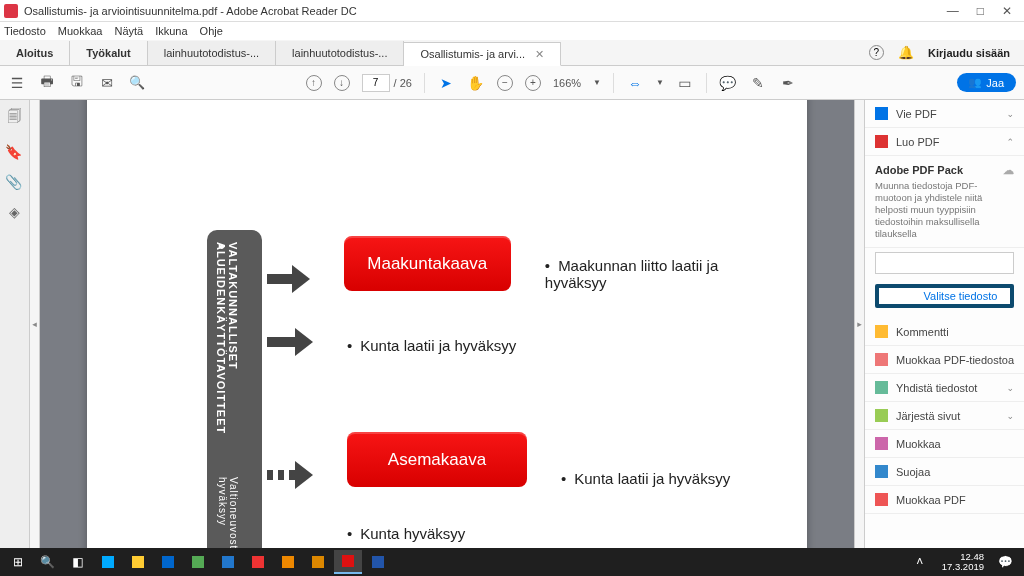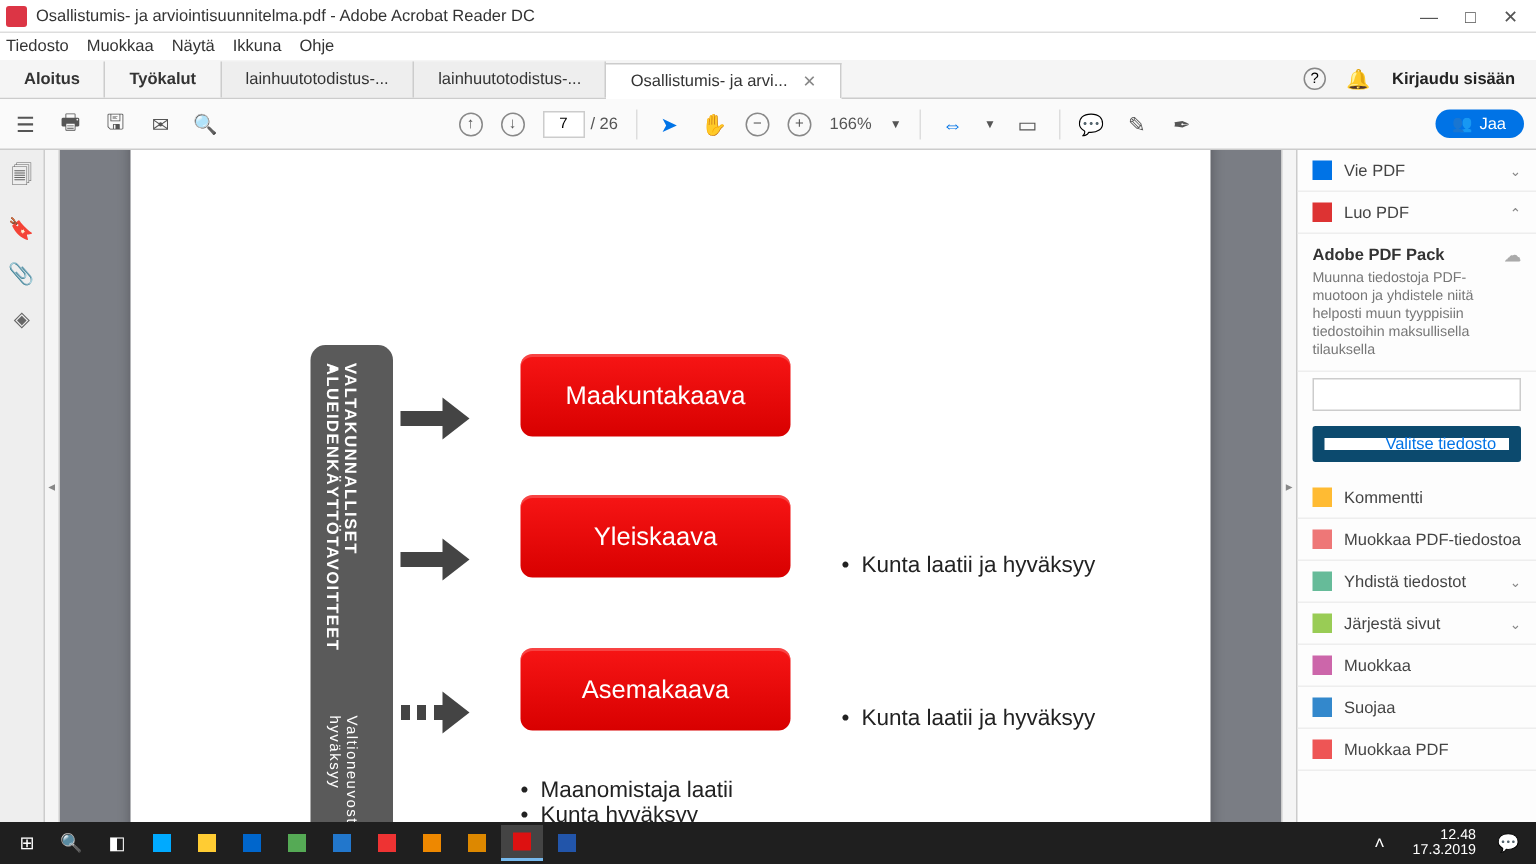--- a/index.html
+++ b/index.html
@@ -66,21 +66,21 @@
 
 .sidebar { width: 160px; background: #fdfdfd; border-left: 1px solid #ccc; display: flex; flex-direction: column; font-size: 11px; overflow:hidden;}
 .side-item { display: flex; align-items: center; gap: 8px; padding: 7px 10px; color: #444; cursor: pointer; border-bottom: 1px solid #eee; }
 .side-item .chev { margin-left: auto; color: #888; font-size: 9px; }
 .side-item .ic { width: 13px; height: 13px; display:inline-block; }
 .side-section { padding: 8px 10px; border-bottom: 1px solid #eee; }
 .side-section .sec-title { font-weight: 600; color: #333; margin-bottom: 3px; font-size:11px; display:flex; justify-content:space-between;}
 .side-section .sec-desc { font-size: 9.5px; color: #777; line-height: 1.25; }
 .side-link { color: #0073e6; font-size: 10px; padding: 6px 10px; cursor: pointer; display:block;}
 .side-input { margin: 4px 10px; height: 22px; border: 1px solid #ccc; background:#fff;}
-.side-btn { margin: 6px 10px 10px; height: 24px; border: 8px solid #0c4a6e; color: #0073e6; background:#fff; border-radius: 2px; display: flex; align-items: center; justify-content: center; font-size: 11px; cursor: pointer; padding-left: 32px; }
+.side-btn { margin: 6px 10px 10px; height: 24px; border: 4px solid #0c4a6e; color: #0073e6; background:#fff; border-radius: 2px; display: flex; align-items: center; justify-content: center; font-size: 11px; cursor: pointer; padding-left: 32px; }
 
 .taskbar { position: absolute; bottom: 0; left: 0; right: 0; height: 28px; background: #1f1f1f; display: flex; align-items: center; padding: 0 4px; gap: 2px; }
 .taskbar .tb-btn { width: 28px; height: 24px; display: flex; align-items: center; justify-content: center; color: #fff; font-size: 12px; }
 .taskbar .tb-btn.active { background: #444; border-bottom:2px solid #76b9ed;}
 .taskbar .flex { flex: 1; }
 .taskbar .tray { color: #fff; font-size: 9.5px; text-align: right; padding: 0 6px; line-height: 1.1; }
 .sq { width:12px; height:12px; display:inline-block;}
 </style>
 </head>
 <body>
@@ -182,27 +182,31 @@
             <span class="sub-t">Valtioneuvosto hyväksyy</span>
           </div>
         </div>
 
         <div class="row r1">
           <div class="arrow">
               <div class="shaft"></div>
               <div class="head"></div>
             </div>
           <div class="red-box">Maakuntakaava</div>
+          <div class="desc">
+              <ul>
+                <li>Maakunnan liitto laatii ja hyväksyy</li>
+              </ul>
+            </div>
         </div>
         <div class="row r2">
           <div class="arrow">
               <div class="shaft"></div>
               <div class="head"></div>
             </div>
-          <div class="red-box">Yleiskaava</div>
           <div class="desc">
               <ul>
                 <li>Kunta laatii ja hyväksyy</li>
               </ul>
             </div>
         </div>
         <div class="row r3">
           <div class="arrow dashed">
               <div class="shaft"></div>
               <div class="head"></div>
@@ -211,21 +215,20 @@
           <div class="desc">
               <ul>
                 <li>Kunta laatii ja hyväksyy</li>
               </ul>
             </div>
         </div>
         <div class="row r4">
           <div class="arrow" style="visibility:hidden"></div>
           <div class="desc">
               <ul>
-                <li>Maanomistaja laatii</li>
                 <li>Kunta hyväksyy</li>
               </ul>
             </div>
         </div>
       </div>
 
     </div>
   </div>
 
   <div class="right-collapse">▸</div>

